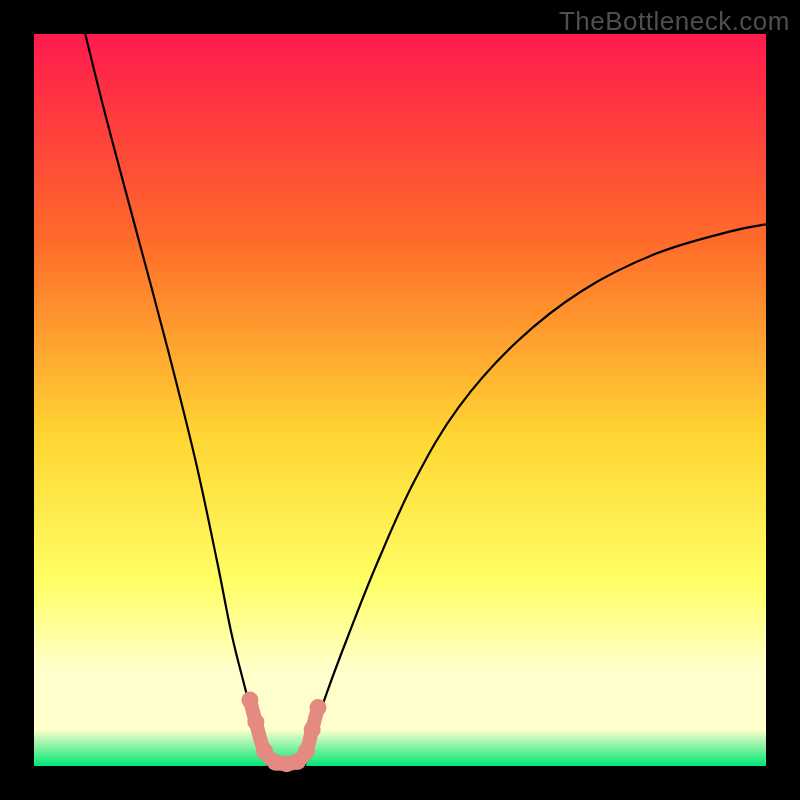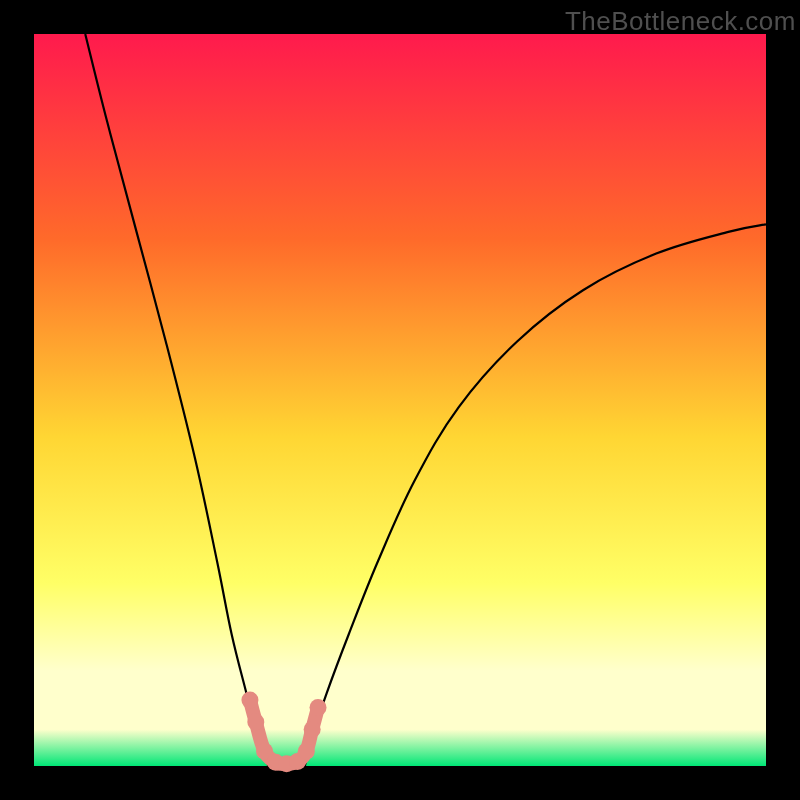--- a/index.html
+++ b/index.html
@@ -13,21 +13,21 @@
   }
   .frame {
     position: relative;
     width: 800px;
     height: 800px;
     background: #000;
   }
   .watermark {
     position: absolute;
     top: 6px;
-    right: 4px;
+    right: 10px;
     color: #4f4f4f;
     font-size: 26px;
     font-weight: 500;
     letter-spacing: 0.5px;
     z-index: 10;
   }
   svg {
     position: absolute;
     left: 0;
     top: 0;

